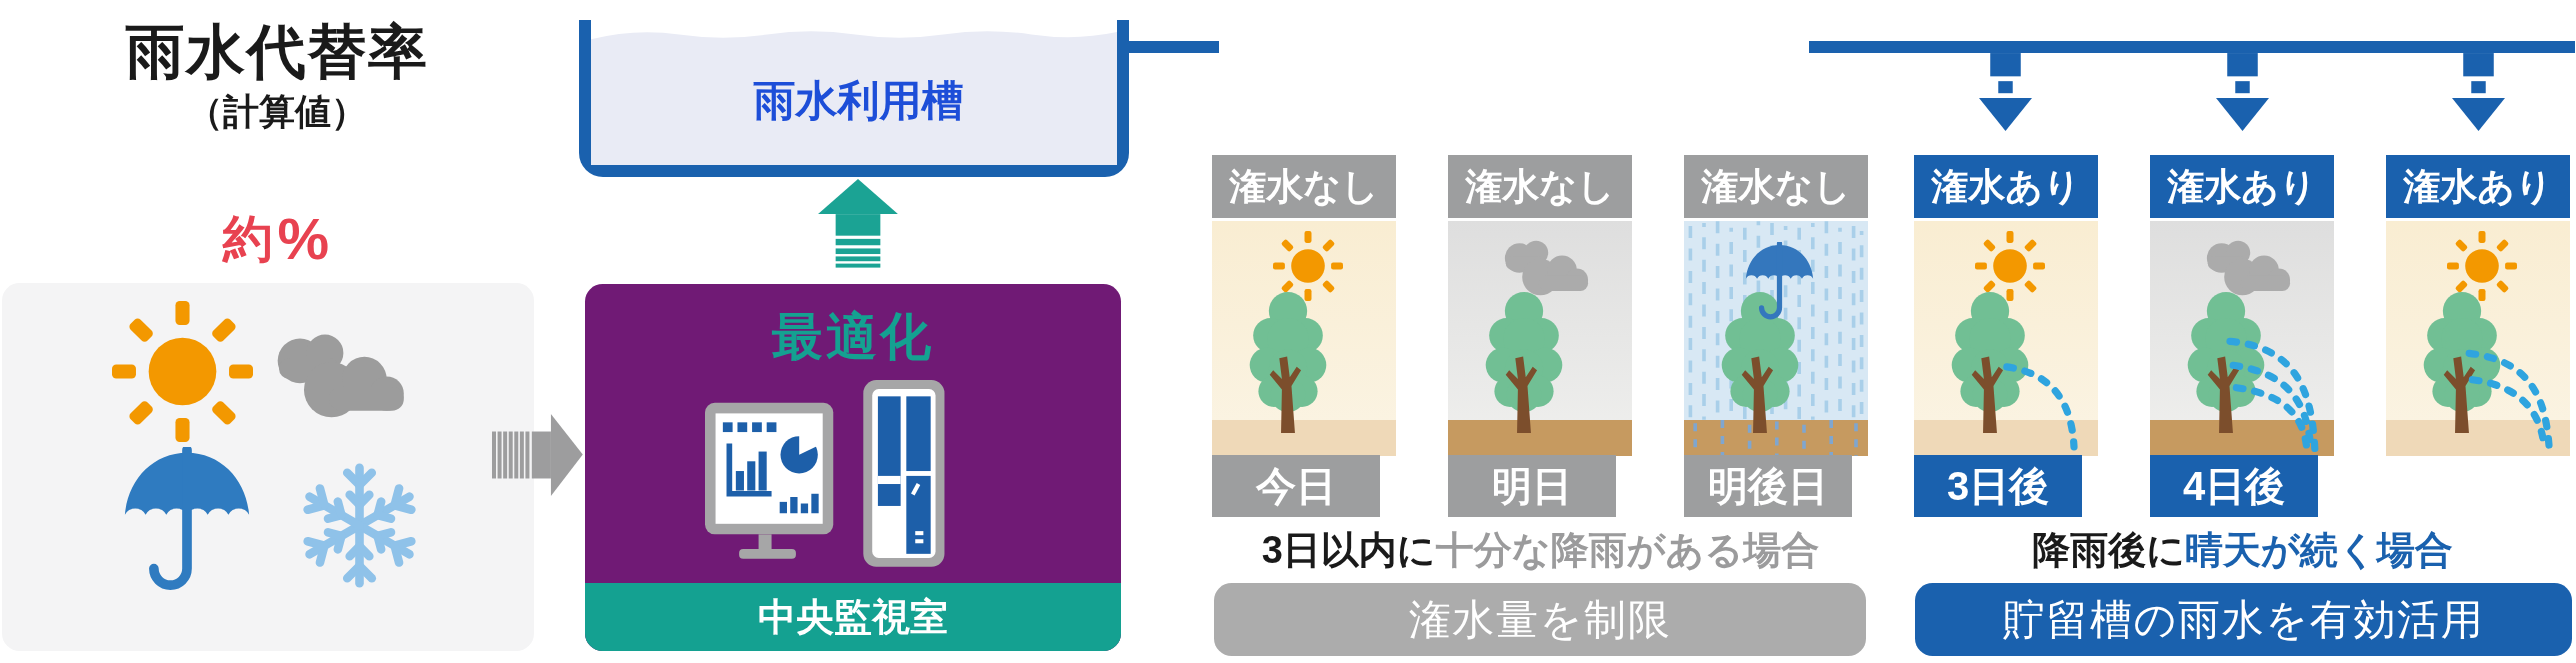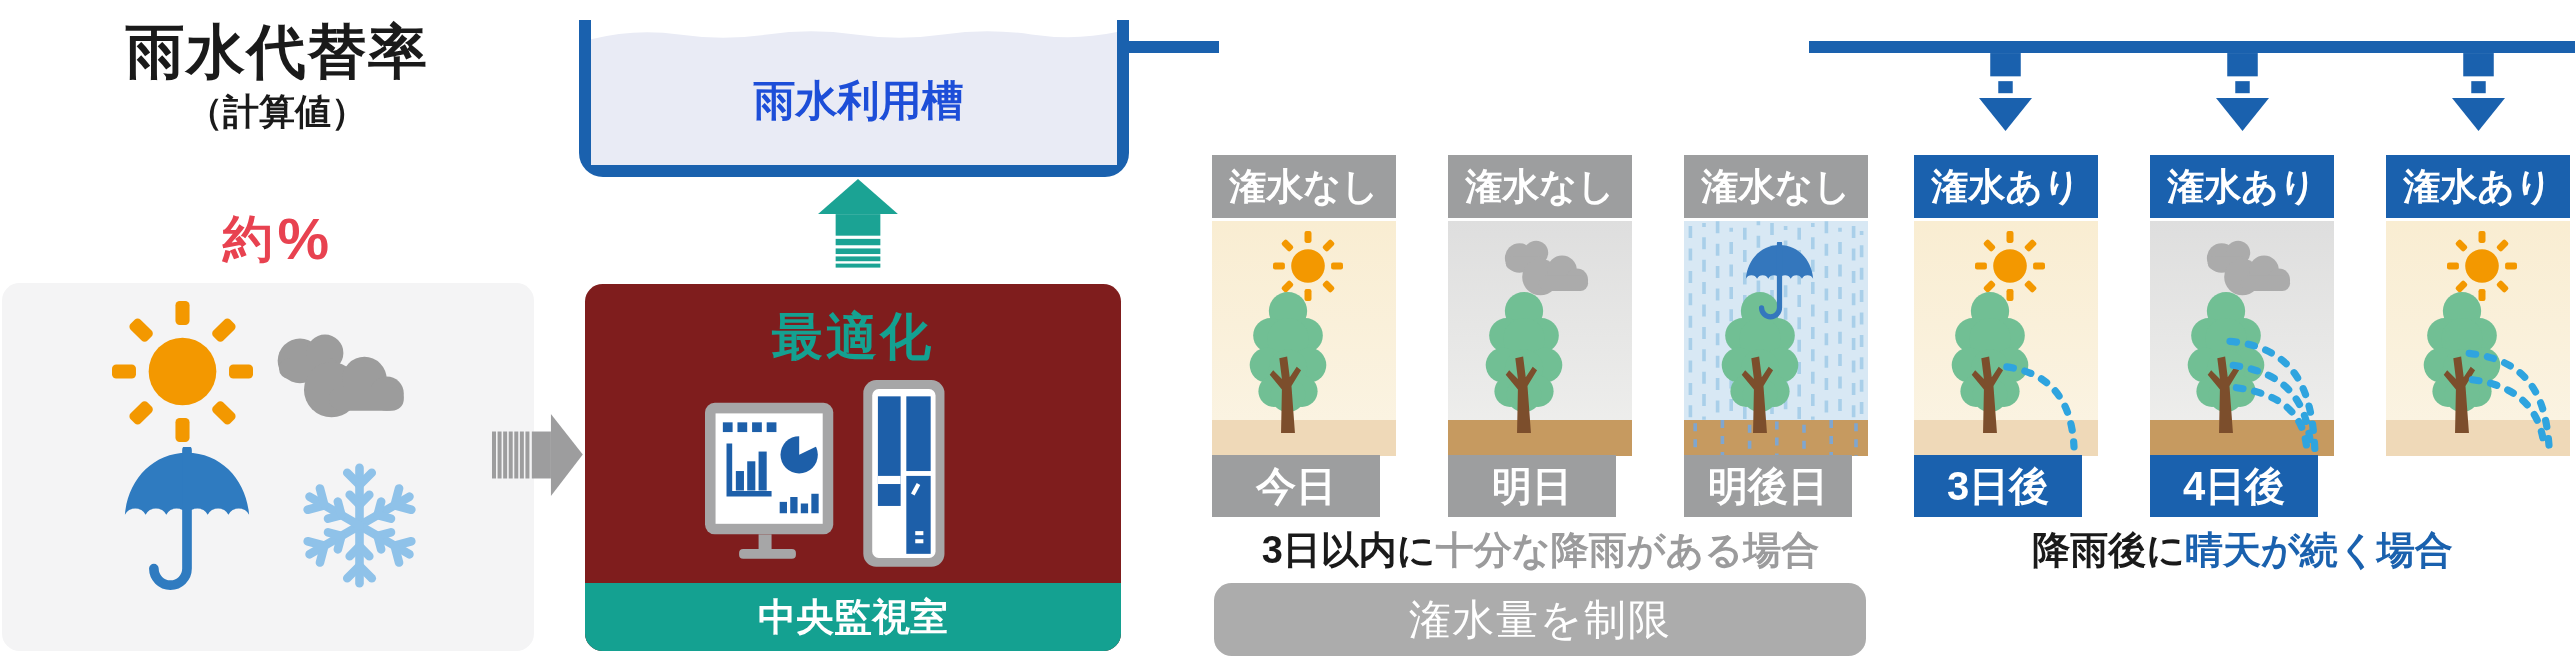--- a/index.html
+++ b/index.html
@@ -11,21 +11,21 @@
   
   .stat-title{left:101px;top:13px;width:352px;font-size:59px;font-weight:bold;color:#1a1a1a;text-align:center;letter-spacing:1.6px;}
   .stat-sub{left:101px;top:88px;width:352px;font-size:36px;font-weight:bold;color:#1a1a1a;text-align:center;}
   .stat-value{left:88px;top:127px;width:376px;height:147px;display:flex;align-items:flex-end;justify-content:center;color:#E84250;}
   .stat-prefix{font-size:50px;font-weight:bold;line-height:1;margin-bottom:9.6px;}
   .stat-num{font-size:157px;font-weight:bold;line-height:0.8;letter-spacing:-3.2px;}
   .stat-unit{font-size:58px;font-weight:bold;line-height:1;margin:0 0 6.4px 4.8px;}
 
   
   .weather-box{left:2.4px;top:283px;width:532px;height:368px;background:#F4F4F5;border-radius:17.6px;}
-  .control-box{left:585px;top:284px;width:536px;height:367px;background:#7f1d1d;border-radius:17.6px;}
+  .control-box{left:585px;top:284px;width:536px;height:367px;background:#701a75;border-radius:17.6px;}
   .box-caption{position:absolute;left:0;right:0;bottom:0;height:68px;border-radius:0 0 17.6px 17.6px;
                font-size:38px;font-weight:bold;color:#fff;}
   .cap-gray{background:#A5A5A6;}
   .cap-teal{background:#14A191;}
   .optimize{position:absolute;left:0;right:0;top:24px;height:58px;font-size:51px;font-weight:bold;color:#14A191;letter-spacing:3.2px;}
 
   
   .tank{left:579px;top:20px;width:550px;height:157px;border-left:12px solid #1A61AE;border-right:12px solid #1A61AE;
         border-bottom:12px solid #1A61AE;border-radius:0 0 24px 24px;background:#fff;box-sizing:border-box;}
   .tank-label{position:absolute;left:9px;right:0;top:53px;font-size:42px;font-weight:bold;color:#1d4ed8;text-align:center;}
@@ -388,15 +388,16 @@
     </div>
   </div>
 
   <div class="abs case-caption" style="left:1212px">
     <span class="t-black">3日以内に</span><span class="t-gray">十分な降雨がある場合</span>
   </div>
   <div class="abs case-caption" style="left:1914px">
     <span class="t-black">降雨後に</span><span class="t-blue">晴天が続く場合</span>
   </div>
   <div class="abs action-banner ab-gray ctr" style="left:1214px;width:652px">潅水量を制限</div>
+  <div class="abs action-banner ab-blue ctr" style="left:1915px;width:657px">貯留槽の雨水を有効活用</div>
 
 </div>
 
 
 </body></html>

